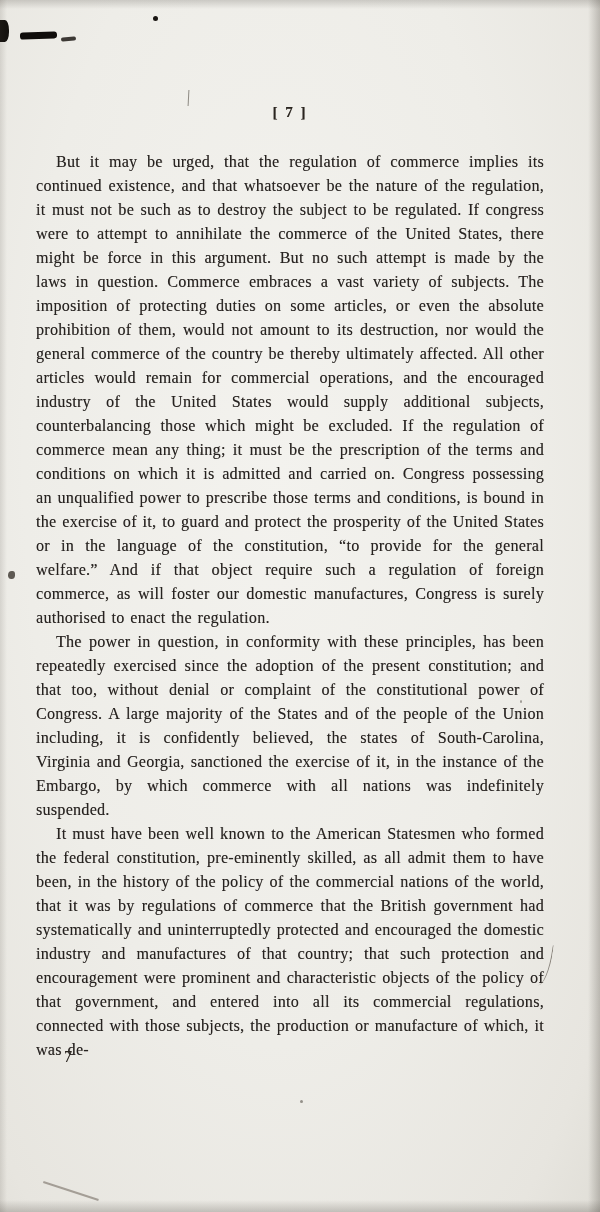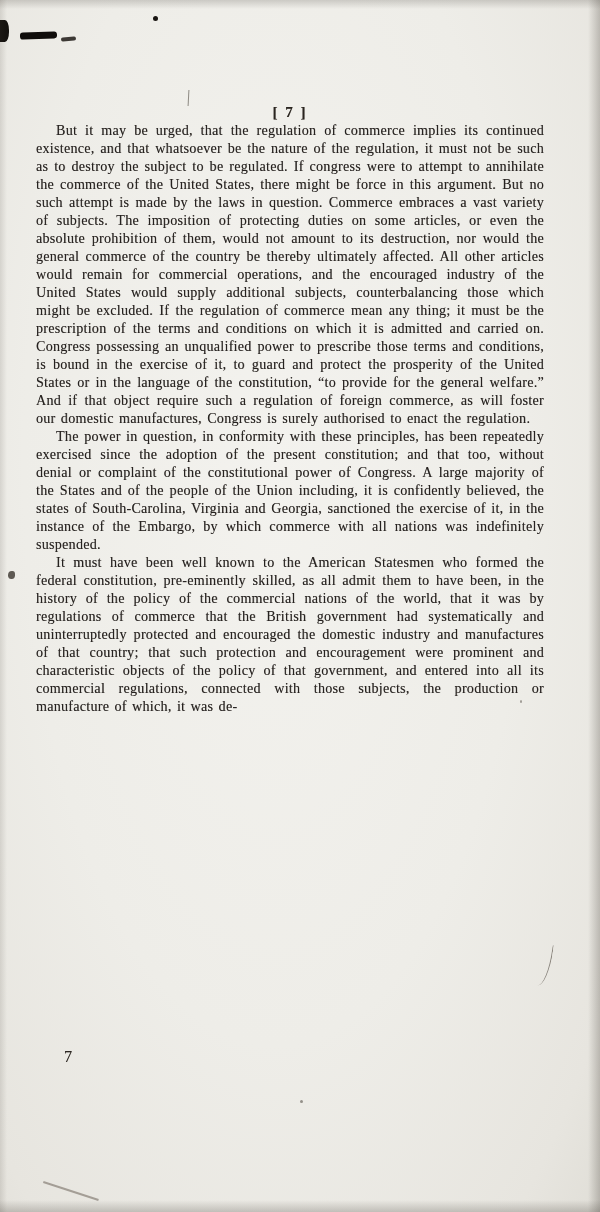--- a/index.html
+++ b/index.html
@@ -31,25 +31,25 @@
     text-align: center;
     font-size: 15px;
     letter-spacing: 2px;
     font-weight: bold;
     color: #2a2520;
     text-shadow: 0.3px 0.3px 0.5px rgba(45,38,32,0.45);
   }
 
   .text-block {
     position: absolute;
-    top: 122px;
+    top: 150px;
     left: 36px;
     width: 508px;
-    font-size: 14px;
-    line-height: 18px;
+    font-size: 16px;
+    line-height: 24px;
     letter-spacing: 0.3px;
     word-spacing: 1.5px;
     text-align: justify;
     color: #262220;
     text-shadow: 0.3px 0.3px 0.5px rgba(45,38,32,0.42);
   }
   .text-block p {
     margin: 0;
     text-indent: 20px;
   }

